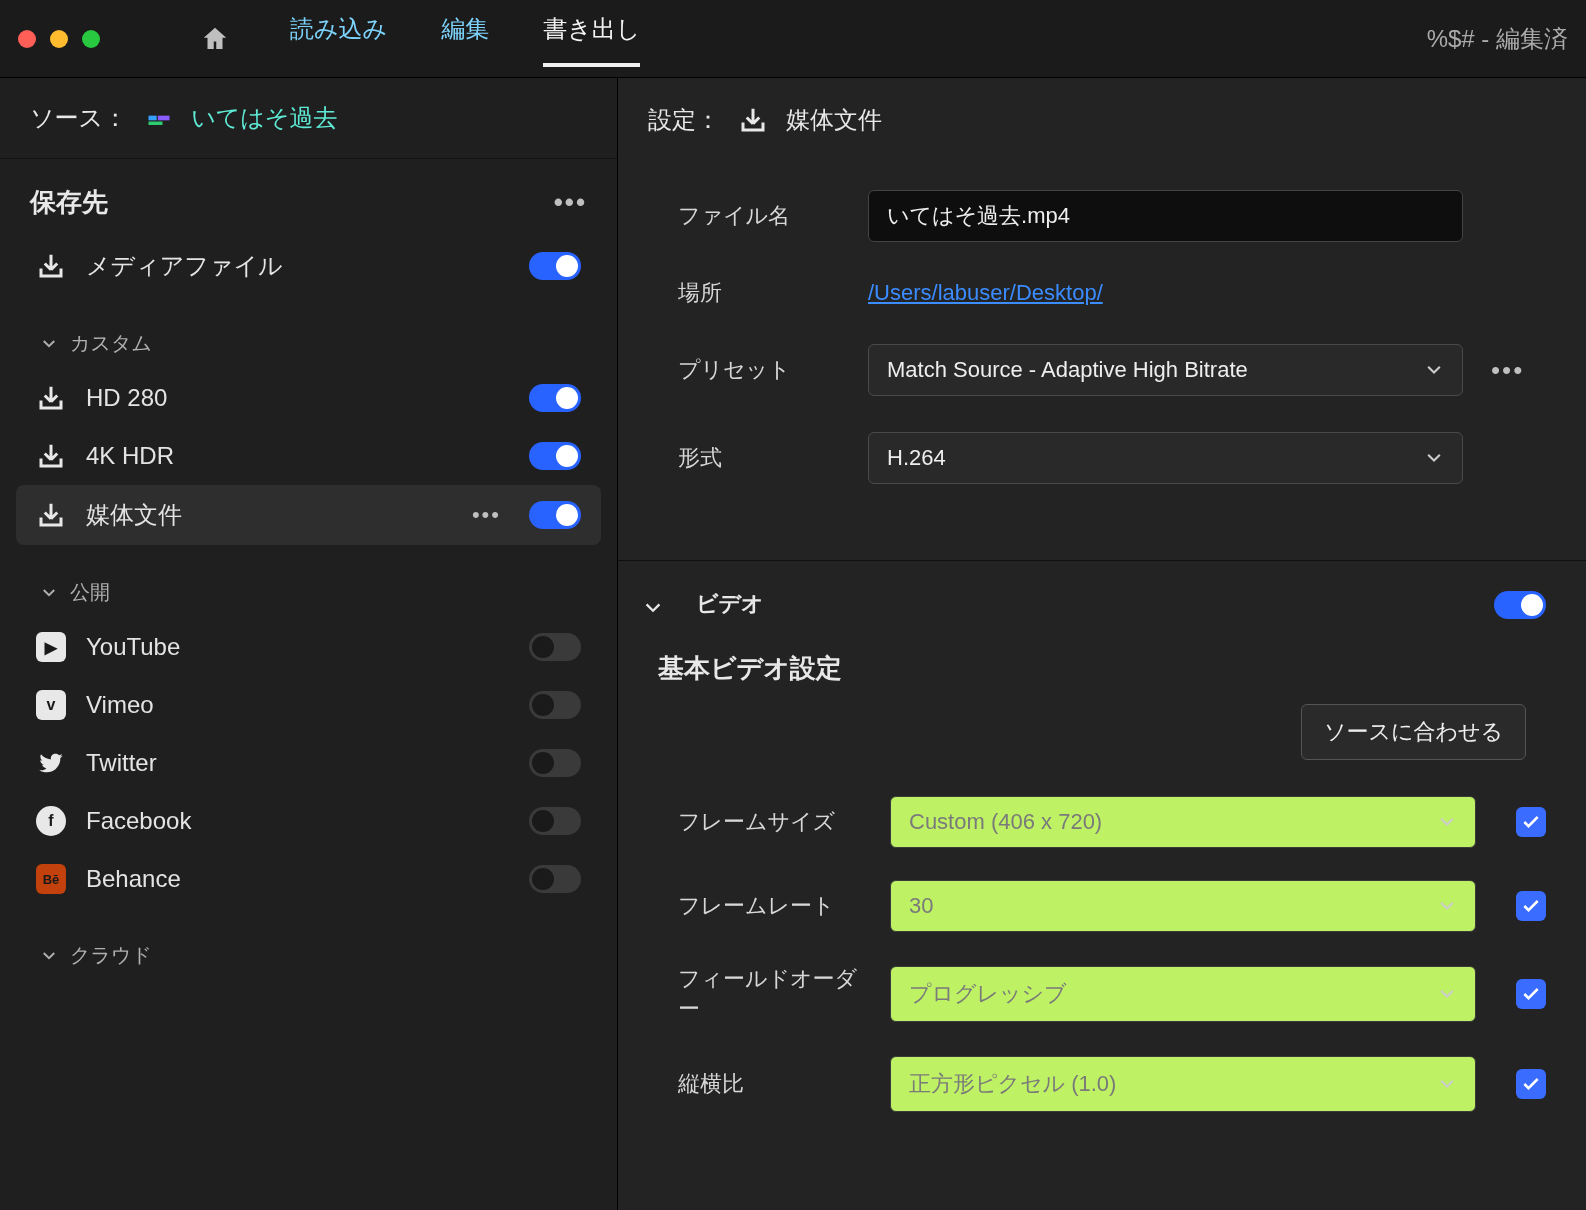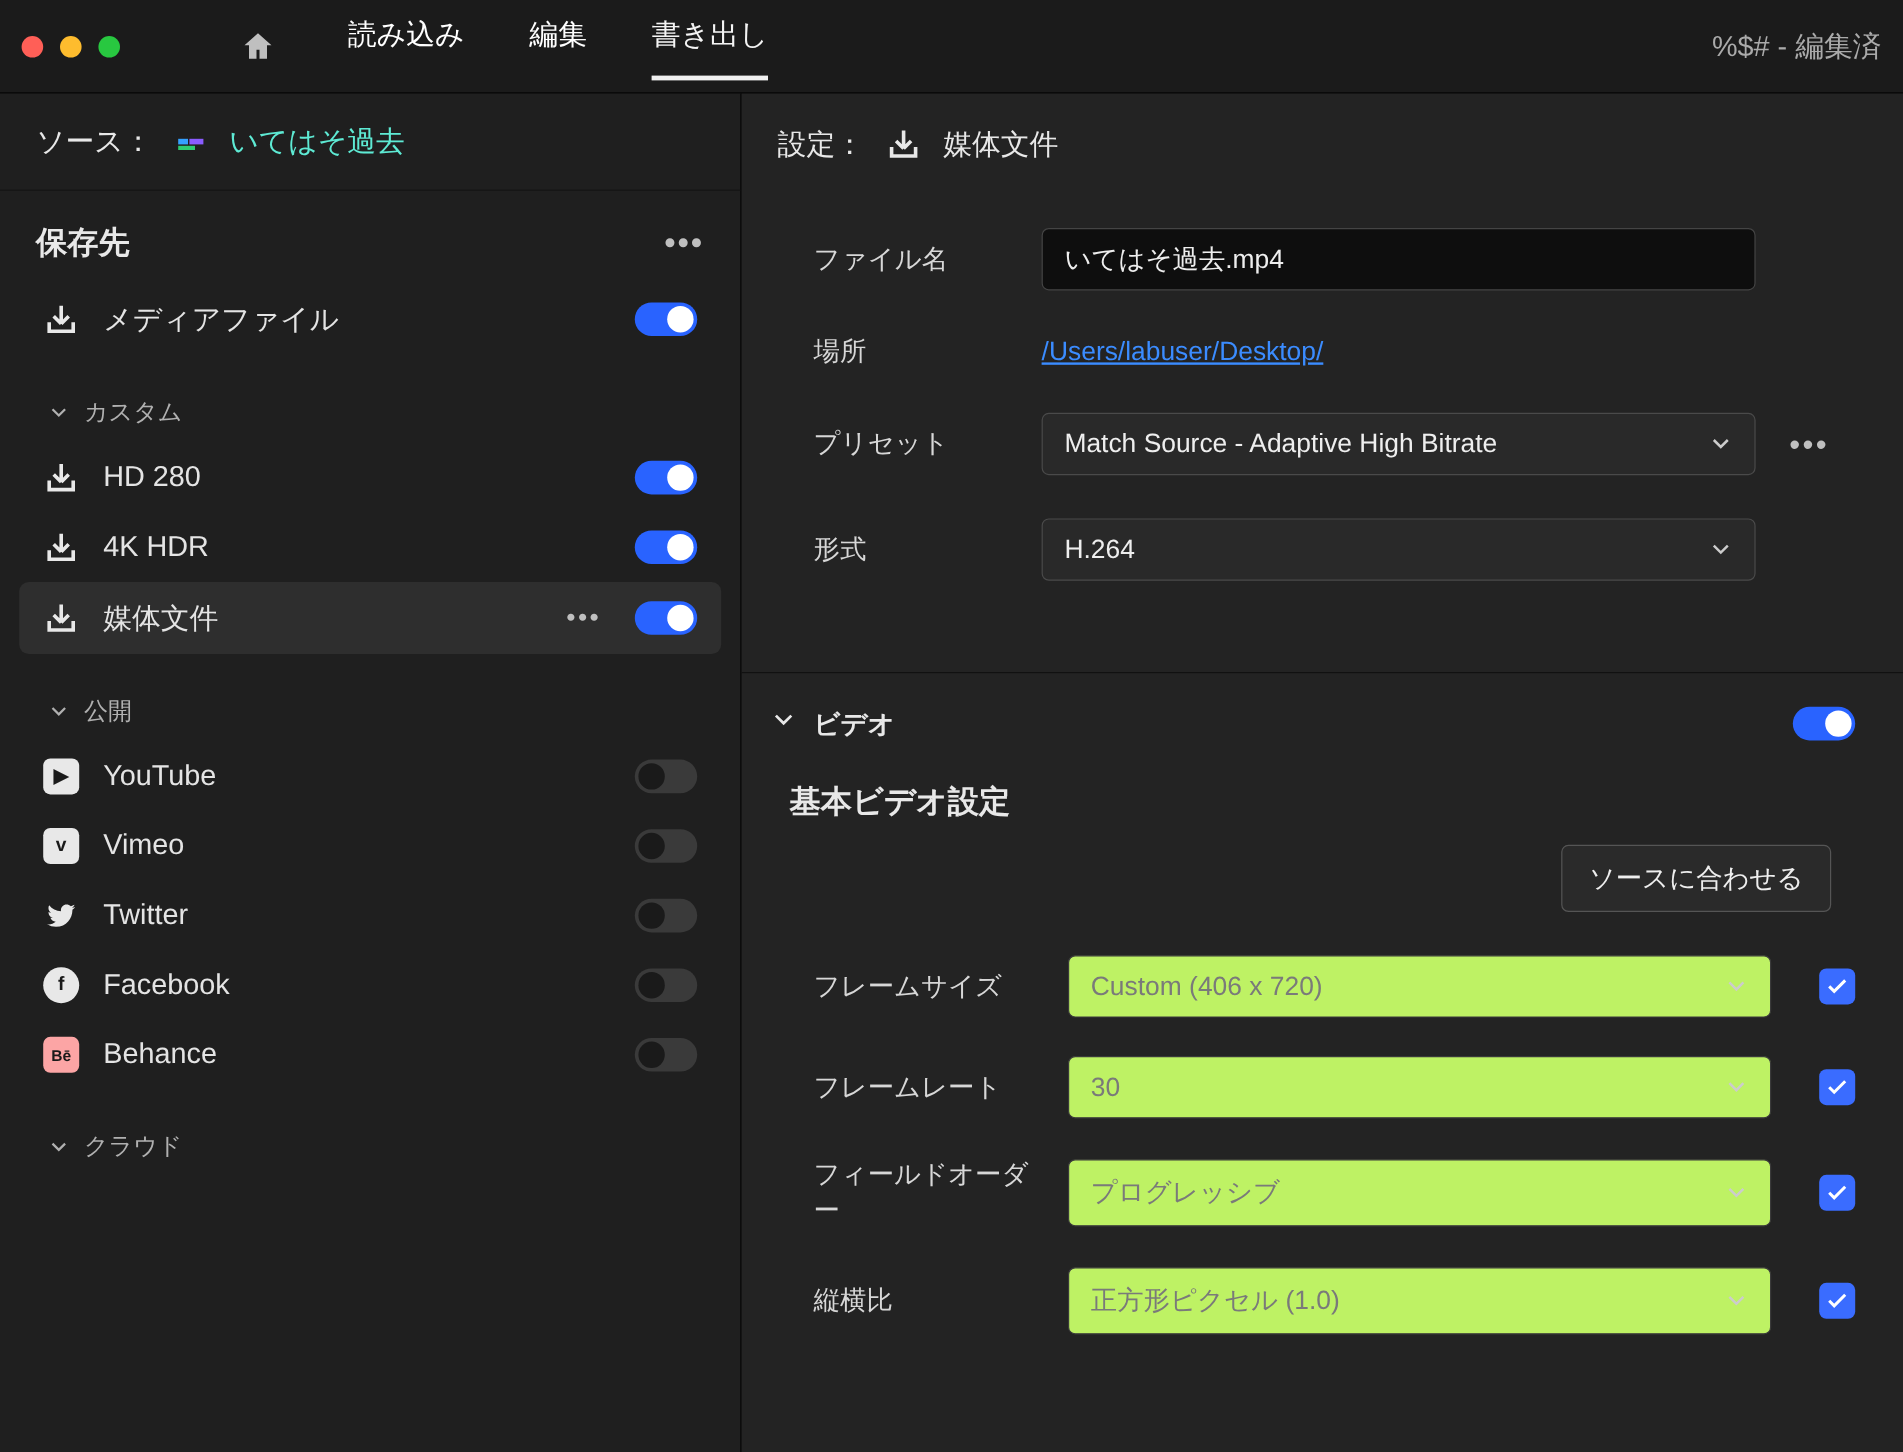--- a/index.html
+++ b/index.html
@@ -26,21 +26,21 @@
     width: 18px; height: 18px; border-radius: 50%;
     display: inline-block;
   }
   .dot-red    { background: #ff5f57; }
   .dot-yellow { background: #febc2e; }
   .dot-green  { background: #28c840; }
 
   .home-icon { width: 30px; height: 30px; color: #bfbfbf; margin-right: 60px; }
 
   .tabs { display: flex; gap: 54px; align-items: center; }
-  .tab { color: #ffffff; font-size: 24px; padding-bottom: 20px; position: relative; cursor: pointer; }
+  .tab { color: #7dd3fc; font-size: 24px; padding-bottom: 20px; position: relative; cursor: pointer; }
   .tab.active { color: #f4f4f4; }
   .tab.active::after {
     content:""; position:absolute; left:0; right:0; bottom:-2px;
     border-bottom: 4px solid #f0f0f0;
   }
 
   .title-right { margin-left: auto; color: #aaa; font-size: 24px; }
 
   
   .main { display: flex; height: calc(100% - 78px); }
@@ -139,21 +139,21 @@
     cursor:pointer;
   }
   .select.disabled { background:#bef264; color:#7a7a7a; border-color:#3a3a3a; cursor:default; }
   .select .chev { width:20px; height:20px; color:#ccc; }
 
   .preset-row .more-dots { margin-left: 28px; }
 
   
   .vid-section { margin-top: 28px; border-top: 1px solid #111; padding-top: 18px; }
   .vid-hdr {
-    display:flex; align-items:flex-start; gap:14px;
+    display:flex; align-items:flex-end; gap:32px;
     padding: 10px 40px 8px 24px;
     font-size: 22px; font-weight:600;
   }
   .vid-hdr .vtitle { flex:1; }
   .vid-sub { font-size: 26px; font-weight:600; padding: 24px 0 18px 40px; }
 
   .match-btn {
     margin-left:auto; display:block;
     background:#2a2a2a; border:1px solid #555; border-radius:6px;
     color:#eee; font-size:22px; padding:12px 22px; cursor:pointer;
@@ -172,21 +172,21 @@
   }
   .chk svg { width:20px; height:20px; color:#fff; }
 
   
   .brand-box {
     width:30px; height:30px; border-radius:6px; background:#e8e8e8;
     color:#1a1a1a; font-size:16px; font-weight:700;
     display:flex; align-items:center; justify-content:center;
   }
   .brand-box.round { border-radius:50%; }
-  .brand-box.dark { background:#fca5a5; }
+  .brand-box.dark { background:#c2410c; }
 
   svg { display:block; }
 </style>
 </head>
 <body>
 
 <svg width="0" height="0" style="position:absolute">
   <defs>
     <g id="i-home">
         <path fill="currentColor" d="M12 3l9 8h-3v9h-5v-6H11v6H6v-9H3z"></path>

